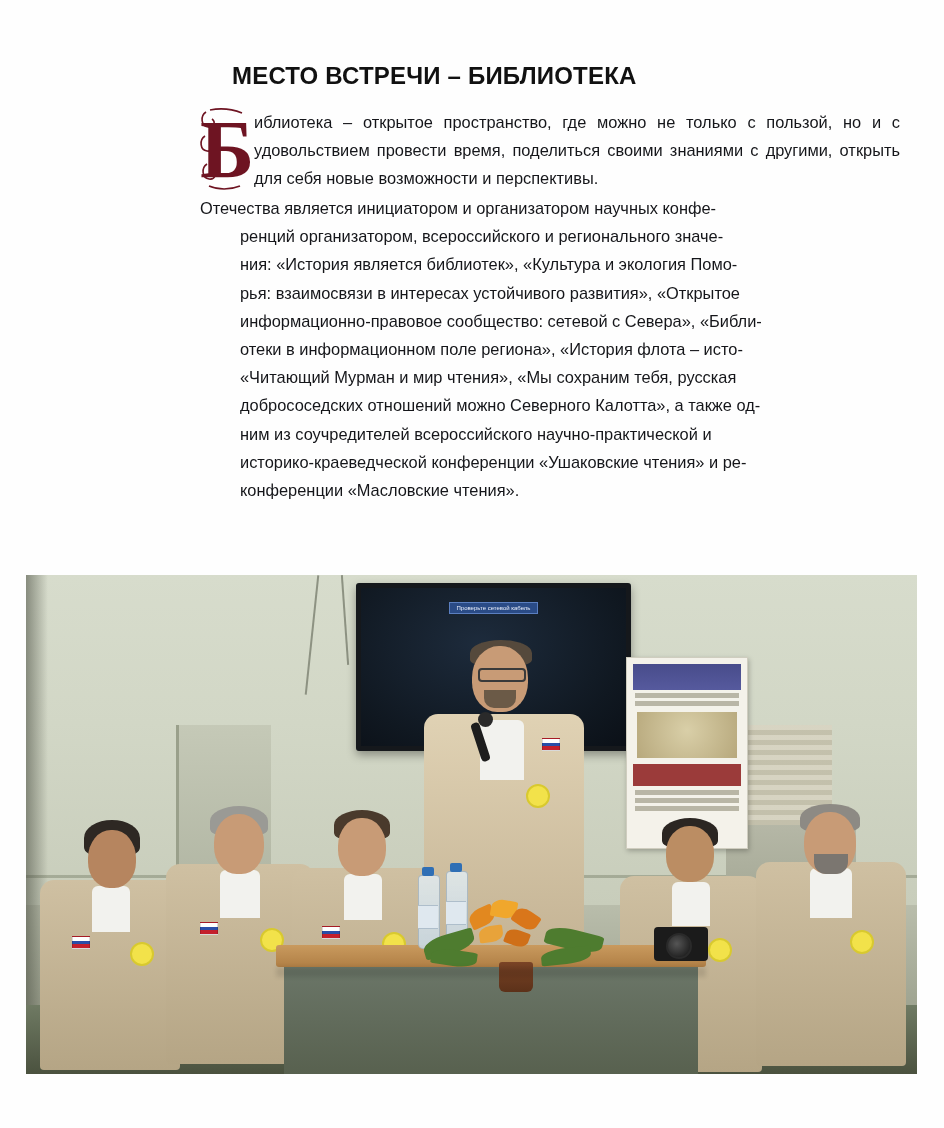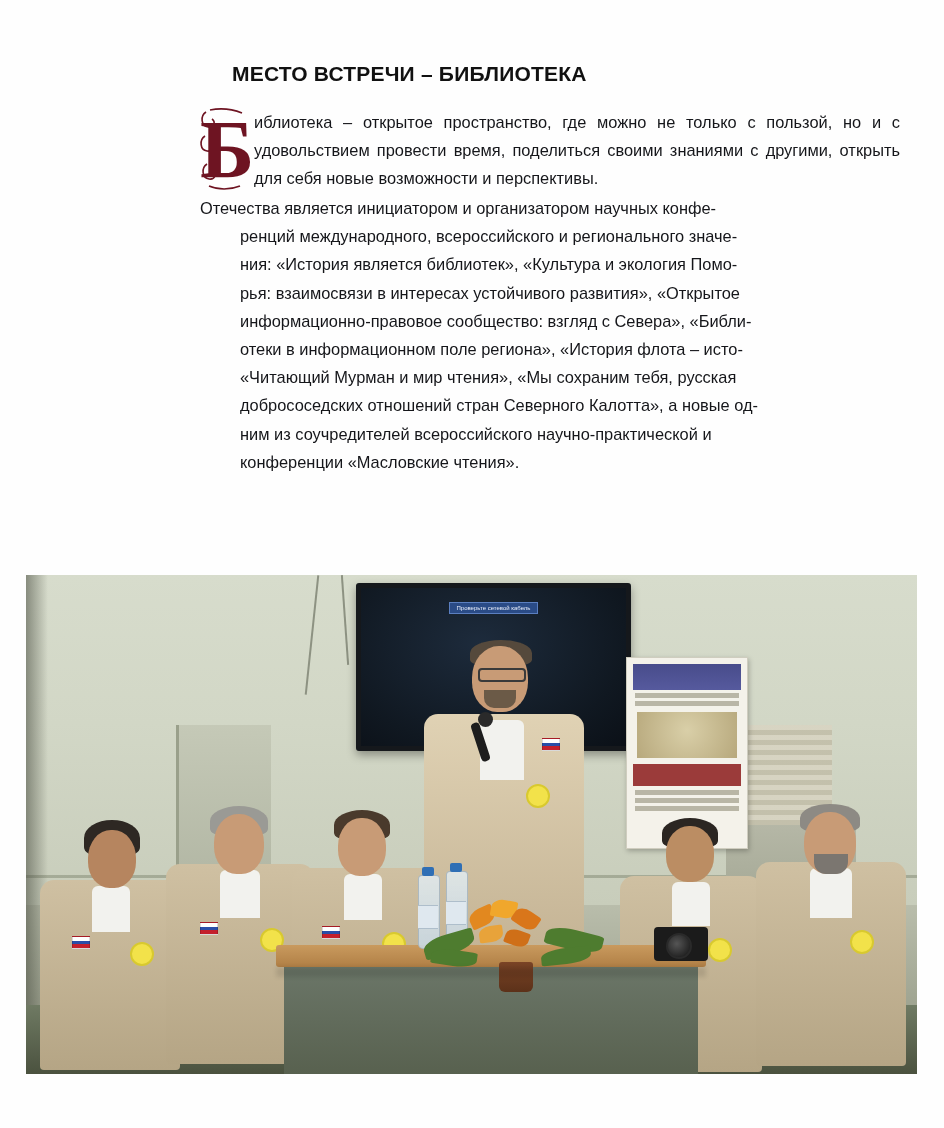--- a/index.html
+++ b/index.html
@@ -17,21 +17,21 @@
   .page {
     position: relative;
     width: 944px;
     height: 1128px;
     background: #fefefe;
   }
   .title {
     position: absolute;
     left: 232px;
     top: 62px;
-    font-size: 21px;
+    font-size: 24px;
     font-weight: bold;
     letter-spacing: 0.2px;
     color: #111;
   }
   .body-text {
     position: absolute;
     left: 200px;
     top: 108px;
     width: 700px;
     font-size: 16.4px;
@@ -392,28 +392,29 @@
           <path d="M12 4 C22 2 34 3 44 7"></path>
           <path d="M11 80 C20 84 32 84 42 80"></path>
         </g>
       </svg>
       <span class="dropcap">Б</span>
       <span class="first-para-text">иблиотека – открытое пространство, где можно не только с пользой, но и с удовольствием провести время, поделиться своими знания­ми с другими, открыть для себя новые возможности и перспективы.</span>
     </div>
 
     <div class="para second">
       <span class="hang first-line">Отечества является инициатором и организатором научных конфе-</span>
-      <span class="hang">ренций международного, всероссийского и регионального значе-</span>
+      <span class="hang">ренций организатором, всероссийского и регионального значе-</span>
       <span class="hang">ния: «История является библиотек», «Культура и экология Помо-</span>
       <span class="hang">рья: взаимосвязи в интересах устойчивого развития», «Открытое</span>
-      <span class="hang">информационно-правовое сообщество: взгляд с Севера», «Библи-</span>
+      <span class="hang">информационно-правовое сообщество: сетевой с Севера», «Библи-</span>
       <span class="hang">отеки в информационном поле региона», «История флота – исто-</span>
       <span class="hang">«Читающий Мурман и мир чтения», «Мы сохраним тебя, русская</span>
-      <span class="hang">добрососедских отношений стран Северного Калотта», а новые од-</span>
+      <span class="hang">добрососедских отношений можно Северного Калотта», а также од-</span>
       <span class="hang">ним из соучредителей всероссийского научно-практической и</span>
+      <span class="hang">историко-краеведческой конференции «Ушаковские чтения» и ре-</span>
       <span class="hang">конференции «Масловские чтения».</span>
     </div>
 
   </div>
 
   <div class="photo">
     <div class="photo-inner">
 
       <div class="wall"></div>
       <div class="wall-lower"></div>

